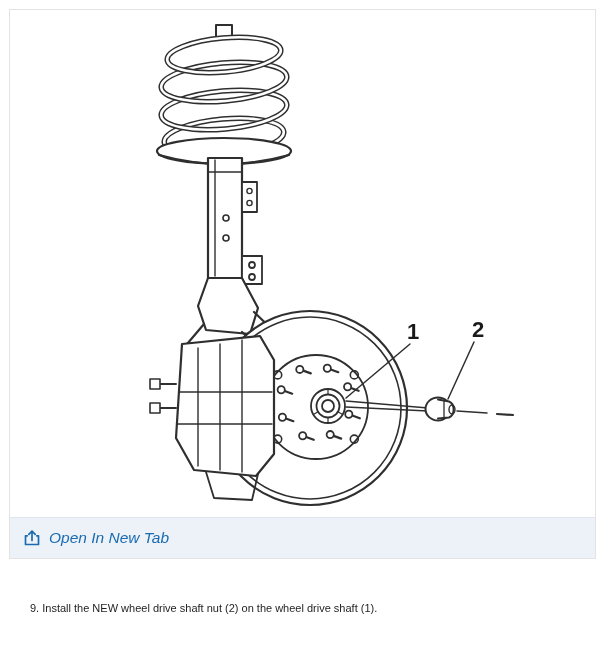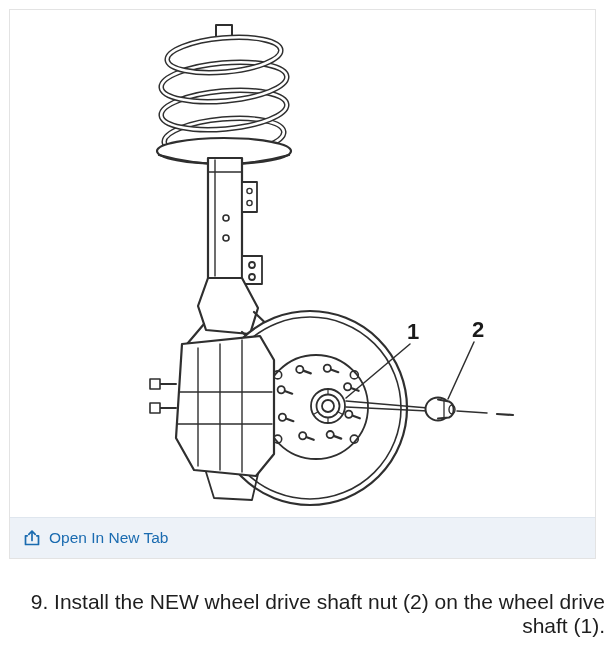--- a/index.html
+++ b/index.html
@@ -40,30 +40,30 @@
     padding: 0 13px;
   }
   .toolbar-link {
     display: flex;
     align-items: center;
     gap: 8px;
     color: #1a6bb0;
     font-size: 15.5px;
     text-decoration: none;
     cursor: pointer;
+    font-style: italic;
   }
   .toolbar-link .icon { display: flex; align-items: center; }
   .instruction {
     position: absolute;
     left: 18px;
     top: 590px;
-    margin: 0;
-    font-size: 21px;
+    margin: 12px;
+    font-size: 11px;
     color: #1e1e1e;
-    text-align: right;
   }
 </style>
 </head>
 <body>
 
 <div class="figure-panel">
 
   <div class="diagram-area">
     <svg viewBox="0 0 585 507" xmlns="http://www.w3.org/2000/svg">
       <g fill="none" stroke="#2f2f2f" stroke-linecap="round" stroke-linejoin="round">

